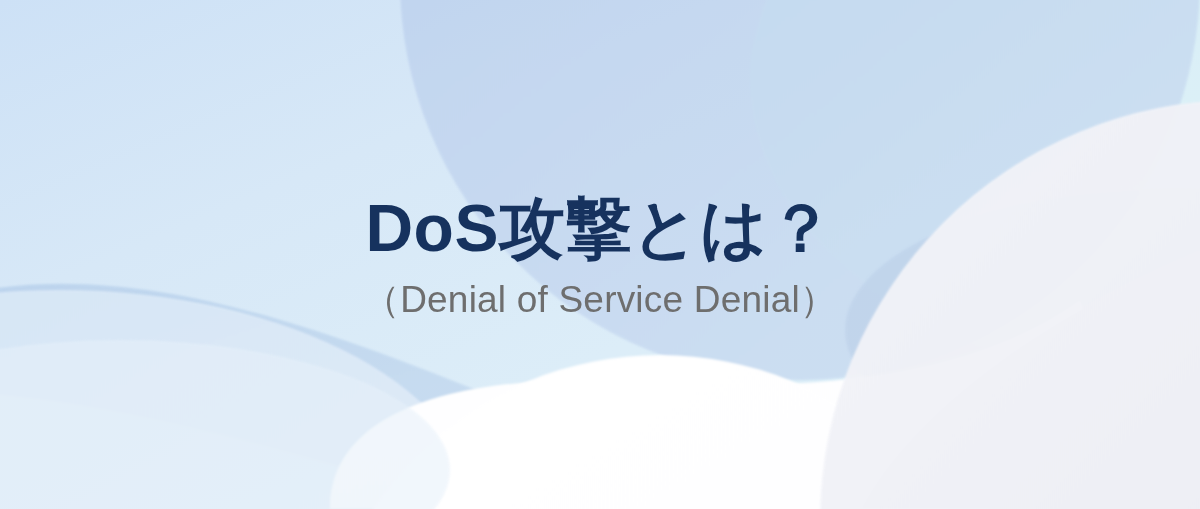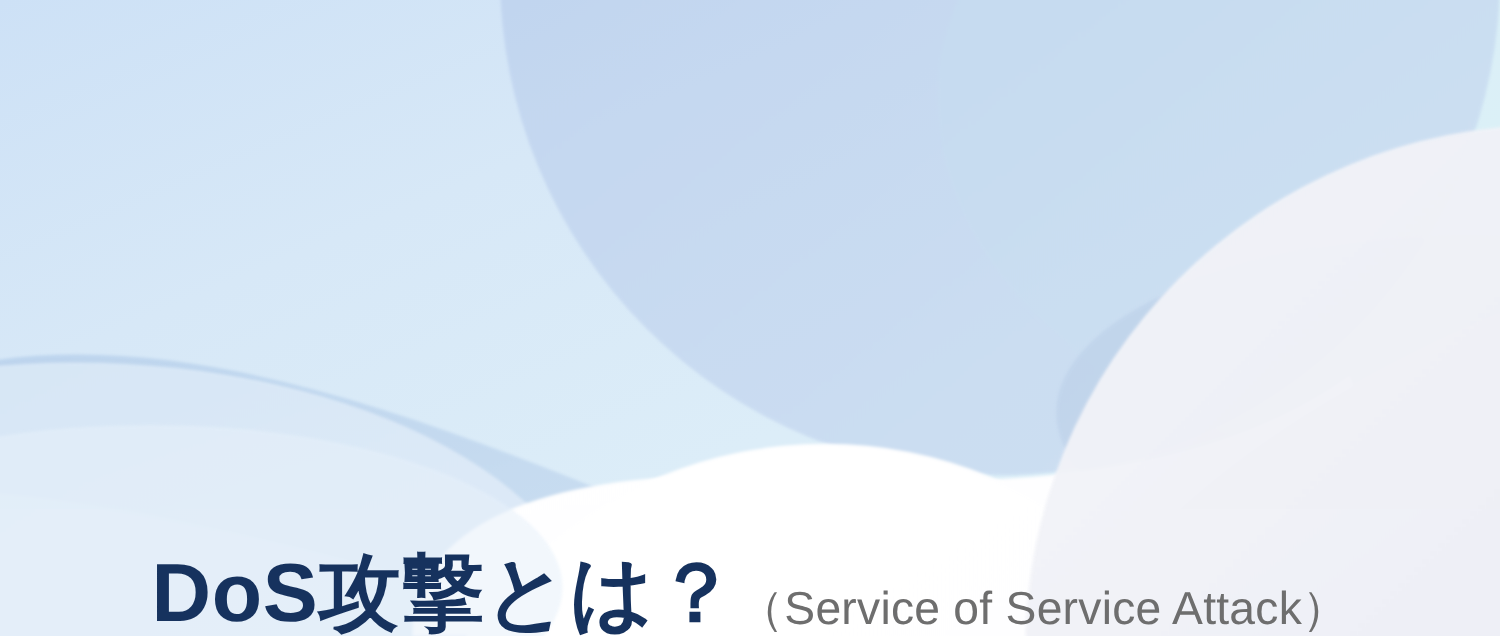--- a/index.html
+++ b/index.html
@@ -24,22 +24,22 @@
     width: 100%;
     height: 100%;
     display: block;
   }
 
   
   #banner-content {
     position: absolute;
     inset: 0;
     display: flex;
-    flex-direction: row;
-    align-items: flex-end;
+    flex-direction: column;
+    align-items: center;
     justify-content: center;
     padding-top: 6px;
     box-sizing: border-box;
     z-index: 5;
   }
 
   #banner-title {
     margin: 0;
     font-size: 66px;
     line-height: 1.05;
@@ -136,16 +136,16 @@
     <circle cx="660" cy="700" r="345" fill="url(#gWhite)" filter="url(#soften)"></circle>
 
     <path d="M 1200 250 L 1200 509 L 860 509 C 900 430, 1010 330, 1200 250 Z" fill="url(#gLav)" filter="url(#soften)"></path>
     <circle cx="1240" cy="520" r="420" fill="url(#gLav)" opacity="0.95" filter="url(#soften)"></circle>
 
     <ellipse cx="120" cy="470" rx="330" ry="130" fill="#e7f1fa" opacity="0.55" filter="url(#soften)"></ellipse>
   </svg>
 
   <div id="banner-content">
     <h1 id="banner-title">DoS攻撃とは？</h1>
-    <p id="banner-subtitle">（Service of Service Attack）</p>
+    <p id="banner-subtitle">（Denial of Service Denial）</p>
   </div>
 
 </div>
 
 </body></html>

